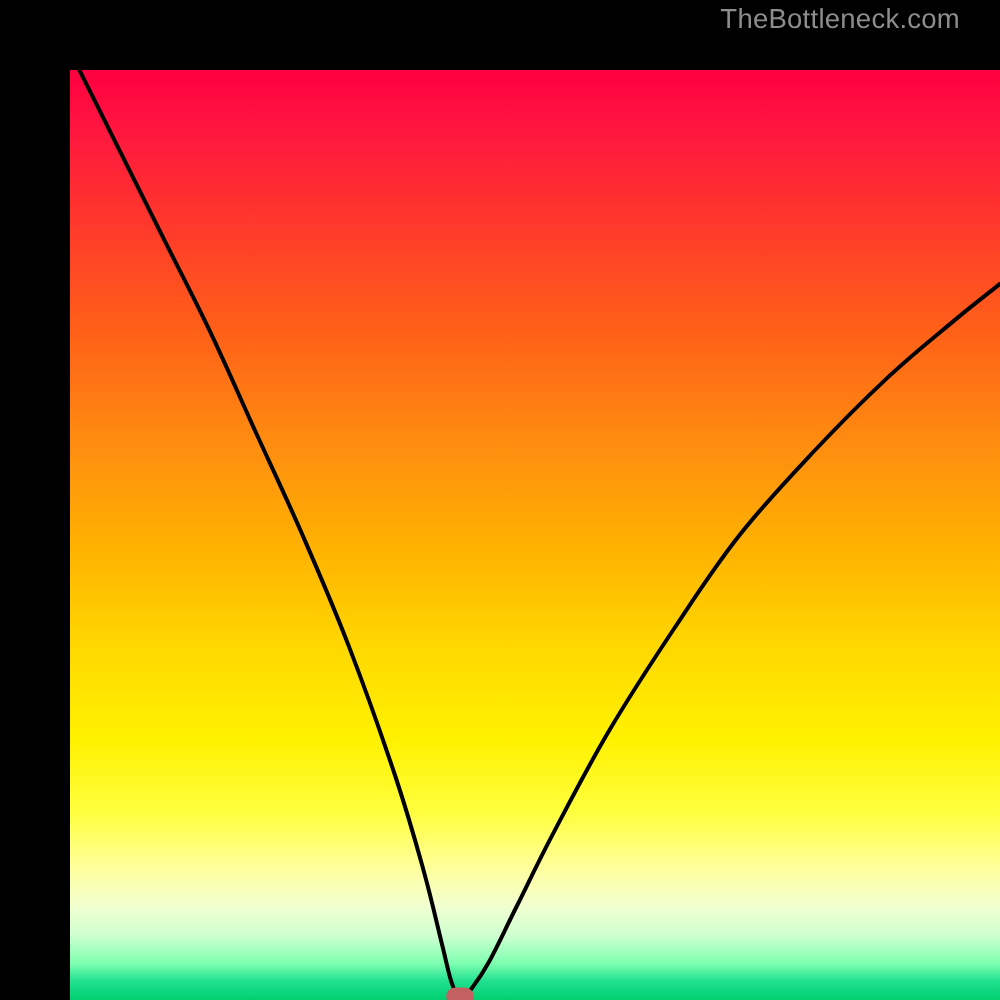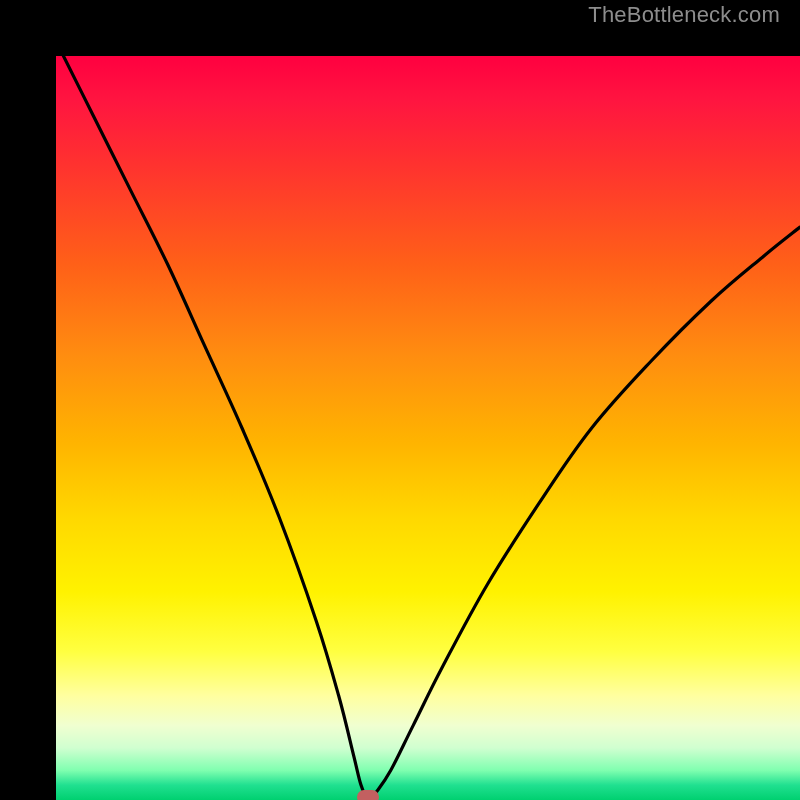--- a/index.html
+++ b/index.html
@@ -44,21 +44,21 @@
       #ffffa0 86%,
       #f0ffd0 90%,
       #d0ffd0 93%,
       #80ffb0 96%,
       #20e090 98%,
       #00d070 100%);
   }
   .watermark {
     position: absolute;
     top: 2px;
-    right: 20px;
+    right: 32px;
     color: #8d8d8d;
     font-size: 22px;
     font-weight: 500;
     letter-spacing: 0.2px;
     z-index: 5;
   }
   svg.curve {
     position: absolute;
     inset: 0;
     width: 744px;

